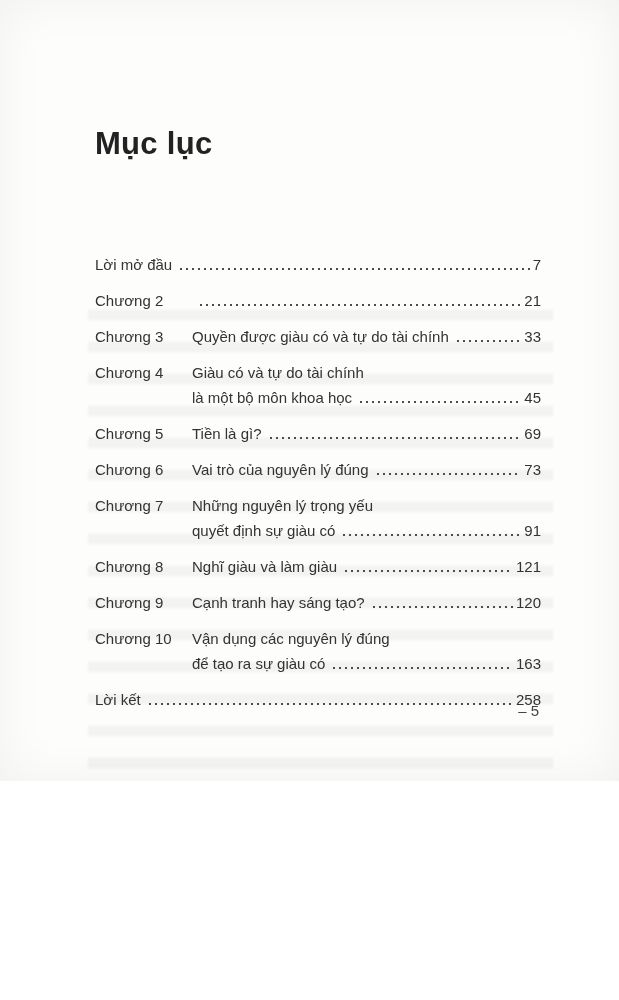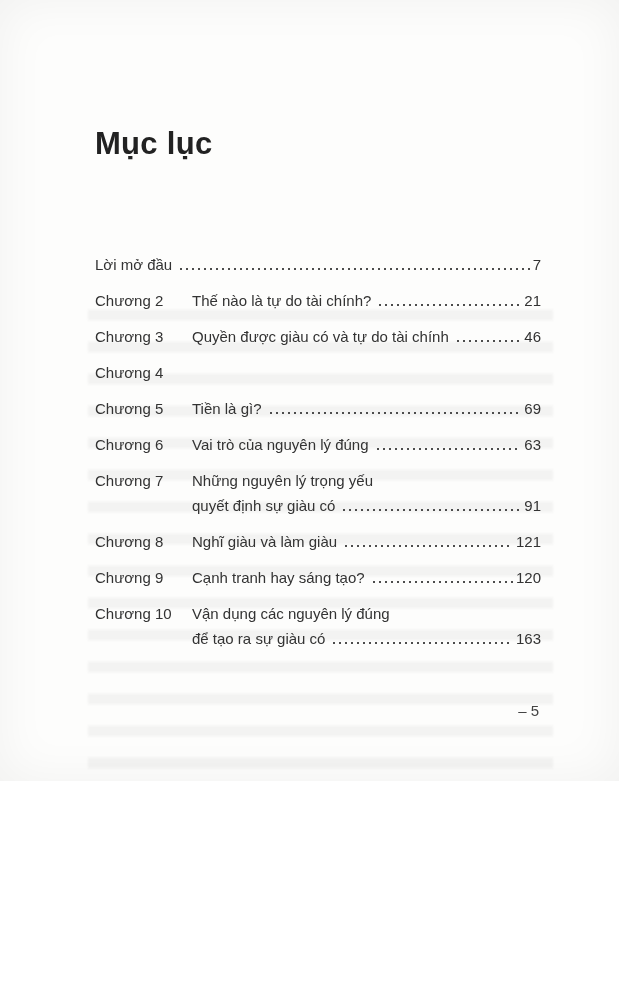--- a/index.html
+++ b/index.html
@@ -112,56 +112,65 @@
             <span class="title-text">Lời mở đầu</span>
             <span class="leader"></span>
             <span class="page-num">7</span>
           </div>
         </div>
       </div>
       <div class="toc-row">
         <div class="col-label">Chương 2</div>
         <div class="col-body">
           <div class="toc-line">
-            <span class="title-text">Thế nào là tự do tài chính?</span>
             <span class="leader"></span>
             <span class="page-num">21</span>
           </div>
         </div>
       </div>
       <div class="toc-row">
         <div class="col-label">Chương 3</div>
         <div class="col-body">
           <div class="toc-line">
             <span class="title-text">Quyền được giàu có và tự do tài chính</span>
             <span class="leader"></span>
-            <span class="page-num">46</span>
+            <span class="page-num">33</span>
           </div>
         </div>
       </div>
       <div class="toc-row">
         <div class="col-label">Chương 4</div>
+        <div class="col-body">
+          <div class="toc-line">
+            <span class="title-text">Giàu có và tự do tài chính</span>
+          </div>
+          <div class="toc-line">
+            <span class="title-text">là một bộ môn khoa học</span>
+            <span class="leader"></span>
+            <span class="page-num">45</span>
+          </div>
+        </div>
       </div>
       <div class="toc-row">
         <div class="col-label">Chương 5</div>
         <div class="col-body">
           <div class="toc-line">
             <span class="title-text">Tiền là gì?</span>
             <span class="leader"></span>
             <span class="page-num">69</span>
           </div>
         </div>
       </div>
       <div class="toc-row">
         <div class="col-label">Chương 6</div>
         <div class="col-body">
           <div class="toc-line">
             <span class="title-text">Vai trò của nguyên lý đúng</span>
             <span class="leader"></span>
-            <span class="page-num">63</span>
+            <span class="page-num">73</span>
           </div>
         </div>
       </div>
       <div class="toc-row">
         <div class="col-label">Chương 7</div>
         <div class="col-body">
           <div class="toc-line">
             <span class="title-text">Những nguyên lý trọng yếu</span>
           </div>
           <div class="toc-line">
@@ -197,17 +206,26 @@
           <div class="toc-line">
             <span class="title-text">Vận dụng các nguyên lý đúng</span>
           </div>
           <div class="toc-line">
             <span class="title-text">để tạo ra sự giàu có</span>
             <span class="leader"></span>
             <span class="page-num">163</span>
           </div>
         </div>
       </div>
+      <div class="toc-row">
+        <div class="col-body">
+          <div class="toc-line">
+            <span class="title-text">Lời kết</span>
+            <span class="leader"></span>
+            <span class="page-num">258</span>
+          </div>
+        </div>
+      </div>
     </div>
 
   <div class="page-footer">– 5</div>
 
 </div>
 
 </body></html>

